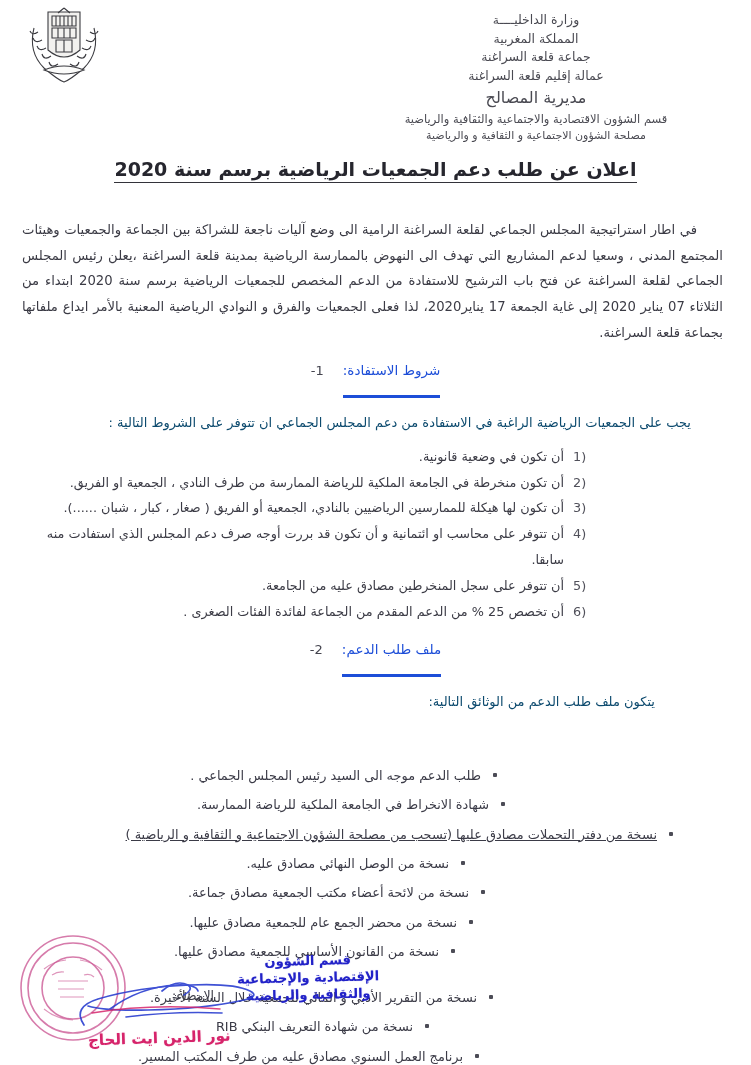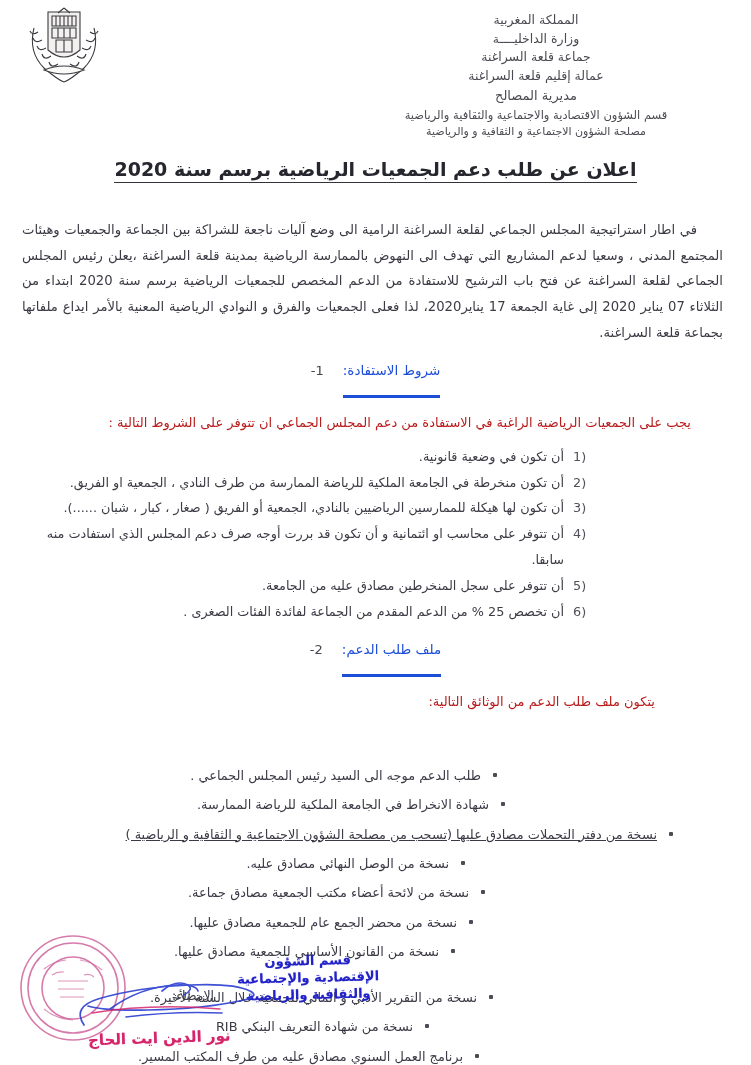--- a/index.html
+++ b/index.html
@@ -37,21 +37,21 @@
     line-height:1.33;
   }
   .hl{
     display:block;
     font-size:12.5px;
     color:#4a4a52;
     letter-spacing:.4px;
     white-space:nowrap;
     margin-bottom:2px;
   }
-  .hl.big{font-size:13px;}
+  .hl.big{font-size:16px;}
   .hl.wide{font-size:11.5px;margin-top:4px;}
   .hl.wide2{font-size:11px;}
 
   
   .title-wrap{
     text-align:center;
     margin-top:8px;
   }
   .doc-title{
     display:inline-block;
@@ -89,21 +89,21 @@
   .sec-title{
     font-size:13.5px;
     color:#1d4ed8;
     border-bottom:3px solid #1d4ed8;
     padding-bottom:17px;
   }
 
   .lead{
     margin:14px 60px 0 22px;
     font-size:13px;
-    color:#b91c1c;
+    color:#0c4a6e;
     text-align:right;
     line-height:1.7;
   }
   .lead.center-ish{margin-right:96px;}
 
   ol.conds{
     list-style:none;
     margin:10px 40px 0 30px;
     padding:0;
   }
@@ -234,22 +234,22 @@
           <path d="M46 2 L40 7 M46 2 L52 7"></path>
           <path d="M16 22 Q10 46 26 62 Q40 74 46 76 Q52 74 66 62 Q82 46 76 22"></path>
           <path d="M20 26 Q14 30 12 25 M24 34 Q17 38 15 32 M28 42 Q21 46 19 40 M33 50 Q26 55 24 48 M40 58 Q33 63 31 56
                    M72 26 Q78 30 80 25 M68 34 Q75 38 77 32 M64 42 Q71 46 73 40 M59 50 Q66 55 68 48 M52 58 Q59 63 61 56"></path>
           <path d="M26 64 Q46 56 66 64 Q46 72 26 64 Z" fill="#fbfbfa"></path>
         </g>
       </svg>
     </div>
 
     <div class="header-lines">
+      <span class="hl">وزارة الداخليــــة</span>
       <span class="hl">المملكة المغربية</span>
-      <span class="hl">وزارة الداخليــــة</span>
       <span class="hl">جماعة قلعة السراغنة</span>
       <span class="hl">عمالة إقليم قلعة السراغنة</span>
       <span class="hl big">مديرية المصالح</span>
       <span class="hl wide">قسم الشؤون الاقتصادية والاجتماعية والثقافية والرياضية</span>
       <span class="hl wide2">مصلحة الشؤون الاجتماعية و الثقافية و والرياضية</span>
     </div>
   </div>
 
   <div class="title-wrap">
     <span class="doc-title">اعلان عن طلب دعم الجمعيات الرياضية برسم سنة 2020</span>

